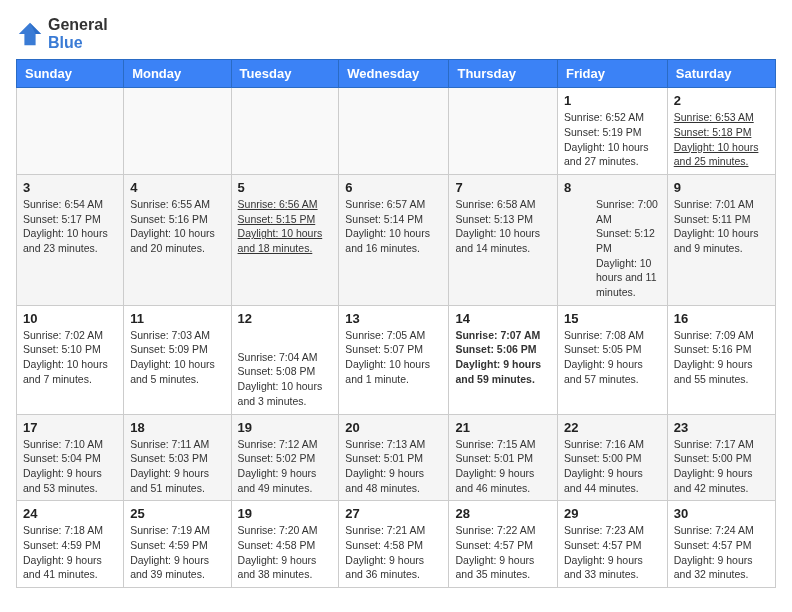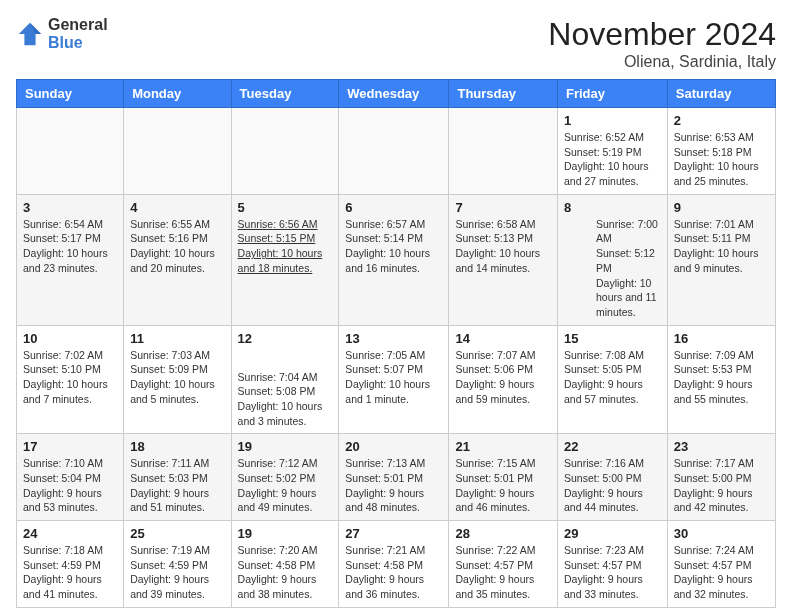--- a/index.html
+++ b/index.html
@@ -93,24 +93,20 @@
   <div class="logo">
     <svg class="logo-icon" viewBox="0 0 40 40">
       <polygon points="20,4 36,20 28,20 28,36 12,36 12,20 4,20" fill="#3a7bd5"></polygon>
       <polygon points="20,4 36,20 28,20" fill="#1a5bb5" opacity="0.4"></polygon>
     </svg>
     <div class="logo-text">
       <span class="logo-general">General</span><br>
       <span class="logo-blue">Blue</span>
     </div>
   </div>
-  <div class="title-block">
-    <div class="month-title">November 2024</div>
-    <div class="location">Oliena, Sardinia, Italy</div>
-  </div>
 </div>
 
 <table class="calendar">
   <thead>
     <tr>
     <th>Sunday</th>
         <th>Monday</th>
         <th>Tuesday</th>
         <th>Wednesday</th>
         <th>Thursday</th>
@@ -126,21 +122,21 @@
         <td class="empty"></td>
         <td class="empty"></td>
         <td>
           <span class="day-number">1</span>
           <div class="day-info" style="white-space: pre-line;">Sunrise: 6:52 AM
 Sunset: 5:19 PM
 Daylight: 10 hours and 27 minutes.</div>
         </td>
         <td>
           <span class="day-number">2</span>
-          <div class="day-info" style="white-space: pre-line;">Sunrise: 6:53 AM
+          <div class="day-info" style="white-space: pre-line; text-decoration: underline;">Sunrise: 6:53 AM
 Sunset: 5:18 PM
 Daylight: 10 hours and 25 minutes.</div>
         </td>
       </tr>
       <tr>
         <td>
           <span class="day-number">3</span>
           <div class="day-info" style="white-space: pre-line;">Sunrise: 6:54 AM
 Sunset: 5:17 PM
 Daylight: 10 hours and 23 minutes.</div>
@@ -202,34 +198,34 @@
 Daylight: 10 hours and 3 minutes.</div>
         </td>
         <td>
           <span class="day-number">13</span>
           <div class="day-info" style="white-space: pre-line;">Sunrise: 7:05 AM
 Sunset: 5:07 PM
 Daylight: 10 hours and 1 minute.</div>
         </td>
         <td>
           <span class="day-number">14</span>
-          <div class="day-info" style="white-space: pre-line;">Sunrise: 7:07 AM
+          <div class="day-info" style="white-space: pre-line; font-weight: bold;">Sunrise: 7:07 AM
 Sunset: 5:06 PM
 Daylight: 9 hours and 59 minutes.</div>
         </td>
         <td>
           <span class="day-number">15</span>
           <div class="day-info" style="white-space: pre-line;">Sunrise: 7:08 AM
 Sunset: 5:05 PM
 Daylight: 9 hours and 57 minutes.</div>
         </td>
         <td>
           <span class="day-number">16</span>
           <div class="day-info" style="white-space: pre-line;">Sunrise: 7:09 AM
-Sunset: 5:53 PM
+Sunset: 5:16 PM
 Daylight: 9 hours and 55 minutes.</div>
         </td>
       </tr>
       <tr>
         <td>
           <span class="day-number">17</span>
           <div class="day-info" style="white-space: pre-line;">Sunrise: 7:10 AM
 Sunset: 5:04 PM
 Daylight: 9 hours and 53 minutes.</div>
         </td>

